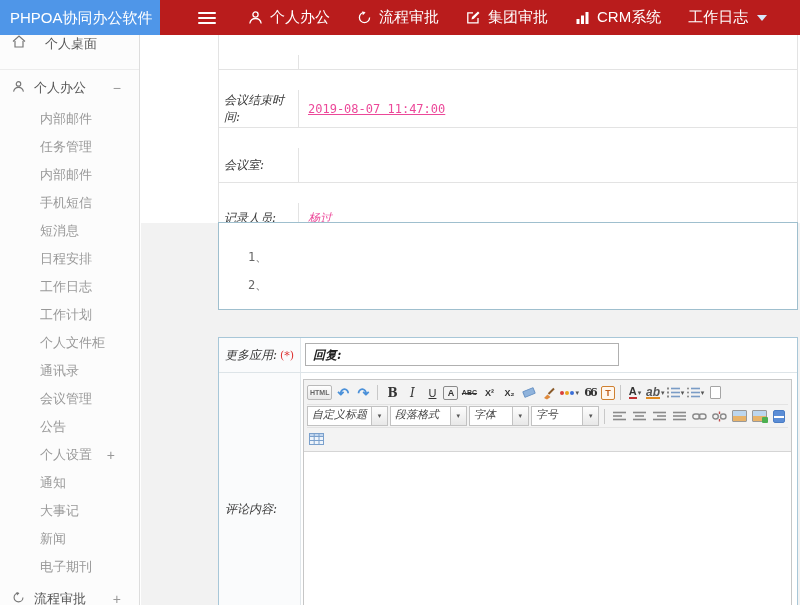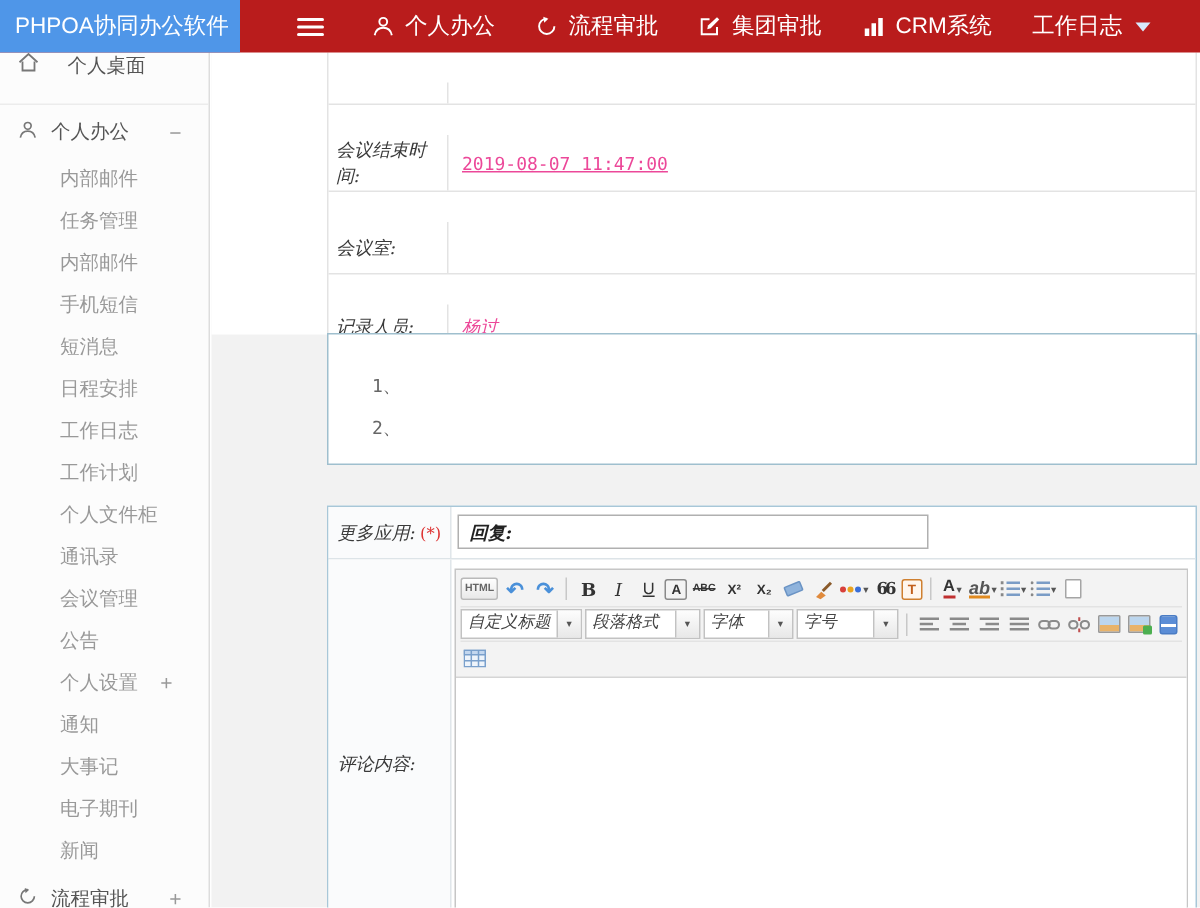--- a/index.html
+++ b/index.html
@@ -172,22 +172,22 @@
     <div class="sub-item"><span>个人文件柜</span></div>
     <div class="sub-item"><span>通讯录</span></div>
     <div class="sub-item"><span>会议管理</span></div>
     <div class="sub-item"><span>公告</span></div>
     <div class="sub-item">
       <span>个人设置</span>
       <span class="expander" style="right:24px;">+</span>
     </div>
     <div class="sub-item"><span>通知</span></div>
     <div class="sub-item"><span>大事记</span></div>
+    <div class="sub-item"><span>新闻</span></div>
     <div class="sub-item"><span>电子期刊</span></div>
-    <div class="sub-item"><span>新闻</span></div>
     <div class="side-sec">
       <span class="sicon">
         <svg width="13" height="13" viewBox="0 0 15 15">
             <path d="M12.6 7.5 A5.1 5.1 0 1 1 7.5 2.4" fill="none" stroke="#777" stroke-width="1.3"></path>
             <path d="M5.2 1.2 L8.6 2.5 L5.8 5.2 Z" fill="#777"></path>
           </svg>
       </span>
       <span>流程审批</span>
       <span class="expander">+</span>
     </div>

